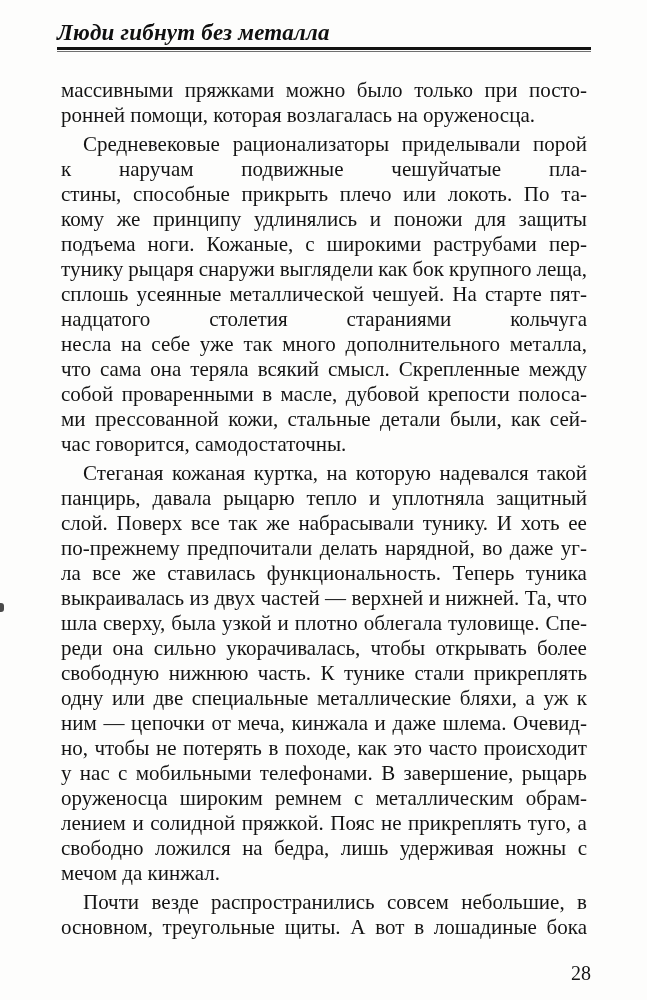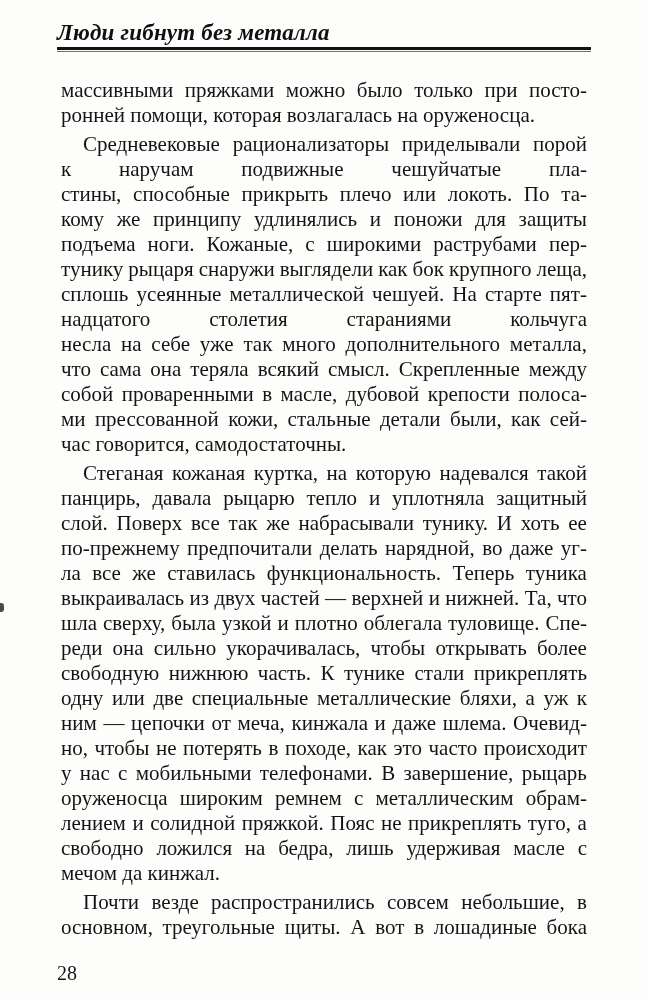--- a/index.html
+++ b/index.html
@@ -63,21 +63,21 @@
     display: flex;
     justify-content: space-between;
   }
   .line.indented {
     padding-left: 22px;
   }
   .line span { flex: 0 0 auto; }
   
   .page-number {
     margin-top: 21px;
-    text-align: left;
+    text-align: right;
     font-size: 20px;
     line-height: 24px;
     color: #161616;
   }
   
   .scan-speck {
     position: absolute;
     left: 0;
     top: 603px;
     width: 4px;
@@ -378,21 +378,21 @@
             <span>туго,</span>
             <span>а</span>
           </div>
           <div class="line justified">
             <span>свободно</span>
             <span>ложился</span>
             <span>на</span>
             <span>бедра,</span>
             <span>лишь</span>
             <span>удерживая</span>
-            <span>масле</span>
+            <span>ножны</span>
             <span>с</span>
           </div>
           <div class="line">мечом да кинжал.</div>
         </div>
         <div class="paragraph">
           <div class="line justified indented">
             <span>Почти</span>
             <span>везде</span>
             <span>распространились</span>
             <span>совсем</span>

